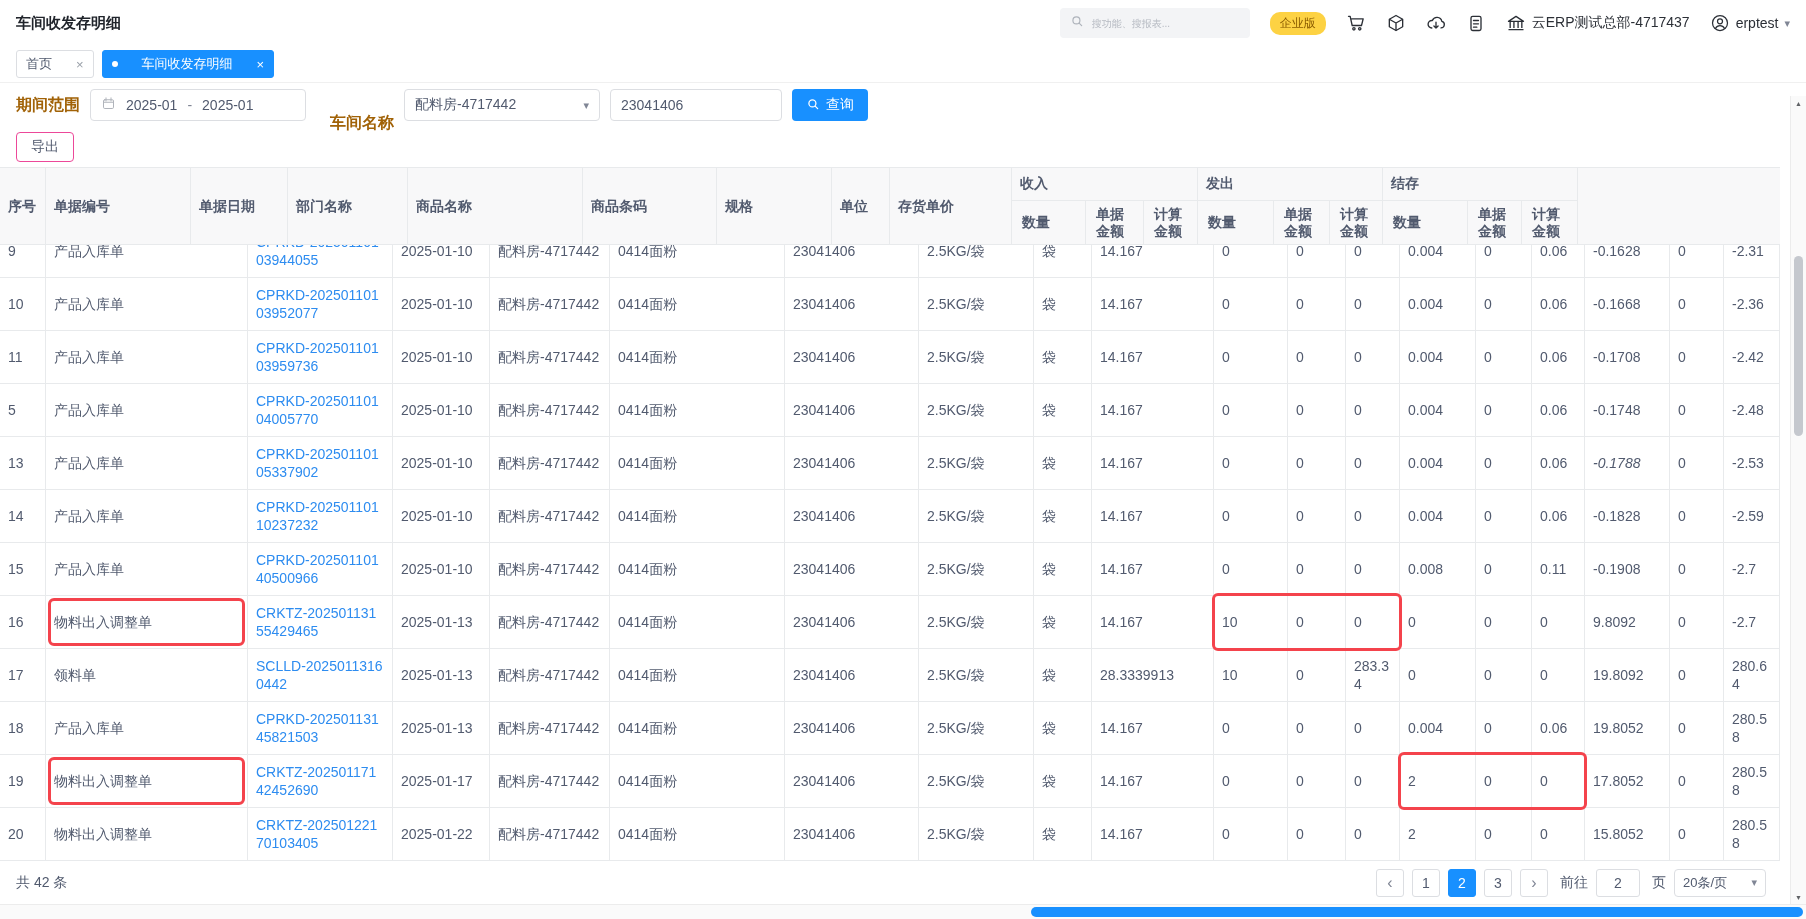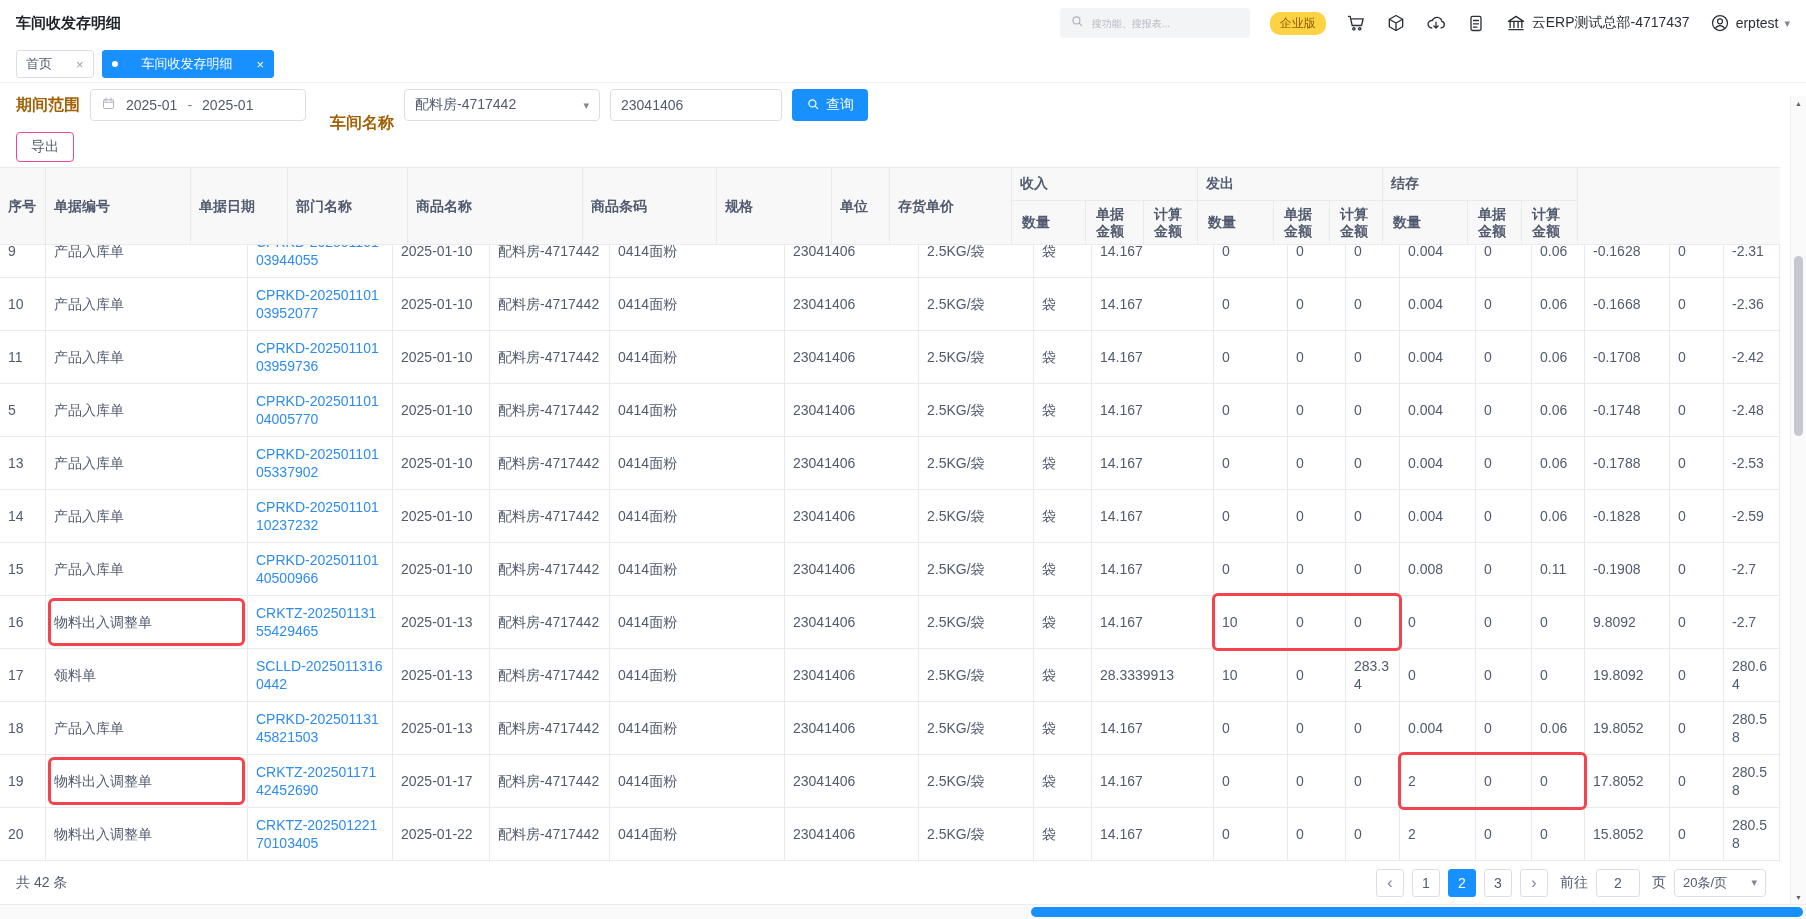--- a/index.html
+++ b/index.html
@@ -326,21 +326,21 @@
             <div class="td td-barcode" style="width: 134px;">23041406</div>
             <div class="td td-spec" style="width: 115px;">2.5KG/袋</div>
             <div class="td td-unit" style="width: 58px;">袋</div>
             <div class="td td-price" style="width: 122px;">14.167</div>
             <div class="td td-in_qty" style="width: 74px;">0</div>
             <div class="td td-in_doc" style="width: 58px;">0</div>
             <div class="td td-in_calc" style="width: 54px;">0</div>
             <div class="td td-out_qty" style="width: 76px;">0.004</div>
             <div class="td td-out_doc" style="width: 56px;">0</div>
             <div class="td td-out_calc" style="width: 53px;">0.06</div>
-            <div class="td td-bal_qty" style="width: 85px;">-0.1788</div>
+            <div class="td td-bal_qty" style="width: 85px; font-style: italic;">-0.1788</div>
             <div class="td td-bal_doc" style="width: 54px;">0</div>
             <div class="td td-bal_calc" style="width: 56px;">-2.53</div>
           </div>
           <div class="tr">
             <div class="td td-no" style="width: 46px;">14</div>
             <div class="td td-name" style="width: 202px;">产品入库单</div>
             <div class="td td-doc link" style="width: 145px;">CPRKD-20250110110237232</div>
             <div class="td td-date" style="width: 97px;">2025-01-10</div>
             <div class="td td-dept" style="width: 120px;">配料房-4717442</div>
             <div class="td td-product" style="width: 175px;">0414面粉</div>

